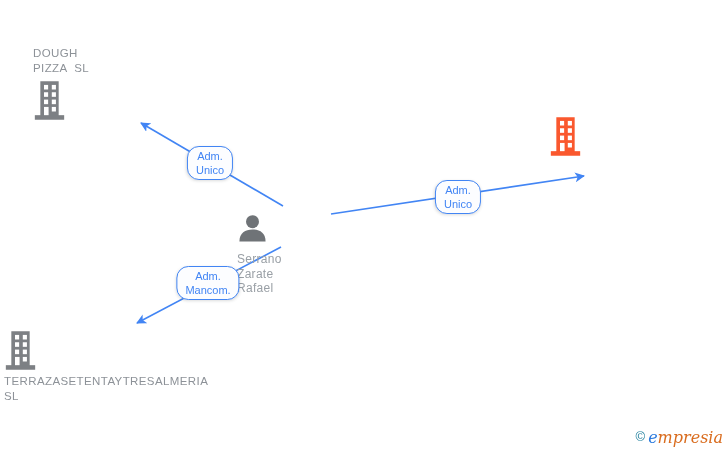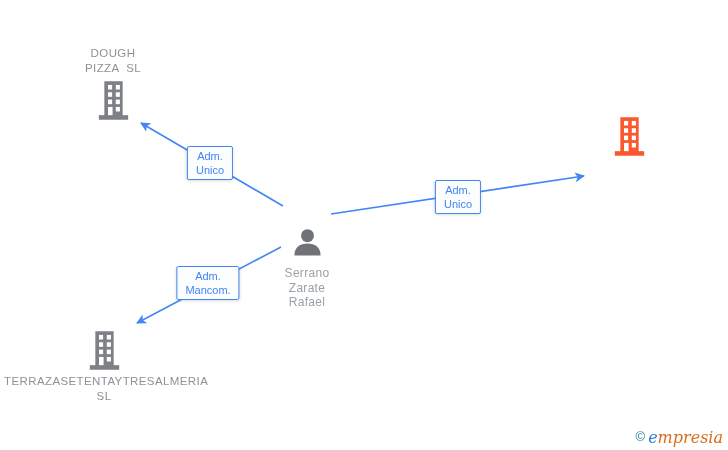--- a/index.html
+++ b/index.html
@@ -11,21 +11,20 @@
     overflow: hidden;
     font-family: "Liberation Sans", sans-serif;
   }
   .edges-svg {
     position: absolute;
     left: 0; top: 0;
     width: 728px; height: 450px;
   }
   .node {
     position: absolute;
-    text-align: center;
   }
   .company-label {
     font-size: 11.5px;
     line-height: 15px;
     color: #8d9298;
     letter-spacing: 0.4px;
     white-space: pre-wrap;
   }
   .company-icon { display: inline-block; margin-top: 5px; }
   .company-icon svg { display: block; }
@@ -39,21 +38,21 @@
     line-height: 14.5px;
     color: #9aa0a6;
     letter-spacing: 0.3px;
     white-space: pre-line;
   }
   .edge-label {
     position: absolute;
     transform: translate(-50%, -50%);
     background: #fcfdff;
     border: 1.5px solid #4285f4;
-    border-radius: 2px;
+    border-radius: 12px;
     padding: 2px 8px;
     color: #4285f4;
     font-size: 11px;
     line-height: 14px;
     text-align: center;
     white-space: pre-line;
     box-shadow: 0 1px 3px rgba(60,64,67,0.18);
   }
   .watermark {
     position: absolute;
@@ -71,21 +70,21 @@
     font-family: "DejaVu Serif", serif;
     font-style: italic;
     font-size: 16px;
   }
   .wm-e { color: #2878dd; }
   .wm-rest { color: #d96c1e; }
 
   
   .node-dough      { left: 33px;  top: 46px;  width: 160px; }
   .node-revolution { left: 549px; top: 112px; width: 160px; }
-  .node-person     { left: 237px; top: 228px; width: 140px; }
+  .node-person     { left: 237px; top: 214px; width: 140px; }
   .node-terraza    { left: 4px;   top: 331px; width: 200px; }
   .edge-label-1 { left: 210px; top: 163px; }
   .edge-label-2 { left: 458px; top: 197px; }
   .edge-label-3 { left: 208px; top: 283px; }
 </style>
 </head>
 <body>
 
 <div class="canvas">
 

